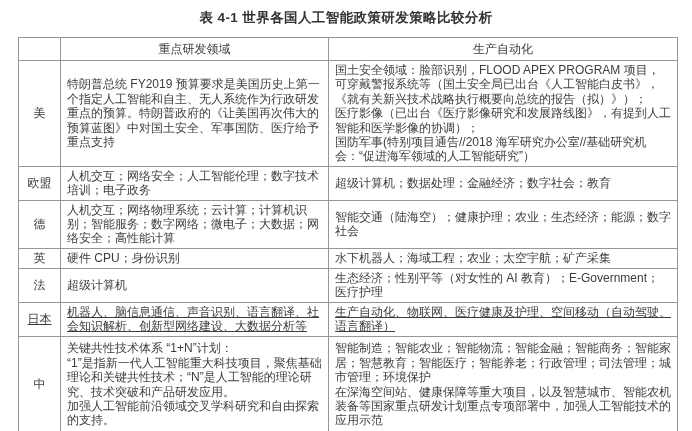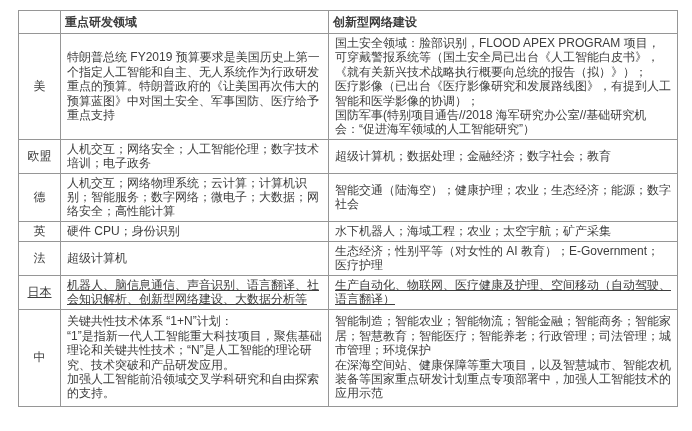--- a/index.html
+++ b/index.html
@@ -35,22 +35,22 @@
     border: 1px solid #969696;
     font-size: 12px;
     line-height: 14.4px;
     padding: 2px 6px;
     vertical-align: middle;
     white-space: pre-line;
     word-break: break-all;
     color: #3d3d3d;
   }
   table.cmp th {
-    font-weight: bold;
-    text-align: left;
+    font-weight: normal;
+    text-align: center;
     padding: 3px 4px;
     margin-left: 24px;
   }
   td.country {
     text-align: center;
     padding: 2px 2px;
     word-break: keep-all;
   }
   
   tr.hdr    { height: 23px; }
@@ -60,32 +60,33 @@
   tr.row-uk { height: 20px; }
   tr.row-fr { height: 28px; }
   tr.row-jp { height: 32px; text-decoration: underline; }
   tr.row-cn { height: 97px; }
 </style>
 </head>
 <body>
 
 <div>
 
+  <div class="page-title">表 4-1 世界各国人工智能政策研发策略比较分析</div>
 
   <table class="cmp">
     <colgroup>
       <col style="width:42px">
       <col style="width:268px">
       <col style="width:349px">
     </colgroup>
     <thead>
       <tr class="hdr">
         <th></th>
         <th>重点研发领域</th>
-        <th>创新型网络建设</th>
+        <th>生产自动化</th>
       </tr>
     </thead>
     <tbody>
       <tr class="row-us">
         <td class="country">美</td>
         <td>特朗普总统 FY2019 预算要求是美国历史上第一个指定人工智能和自主、无人系统作为行政研发重点的预算。特朗普政府的《让美国再次伟大的预算蓝图》中对国土安全、军事国防、医疗给予重点支持</td>
         <td>国土安全领域：脸部识别，FLOOD APEX PROGRAM 项目，可穿戴警报系统等（国土安全局已出台《人工智能白皮书》，《就有关新兴技术战略执行概要向总统的报告（拟）》）；
 医疗影像（已出台《医疗影像研究和发展路线图》，有提到人工智能和医学影像的协调）；
 国防军事(特别项目通告//2018 海军研究办公室//基础研究机会：“促进海军领域的人工智能研究”）</td>
       </tr>

